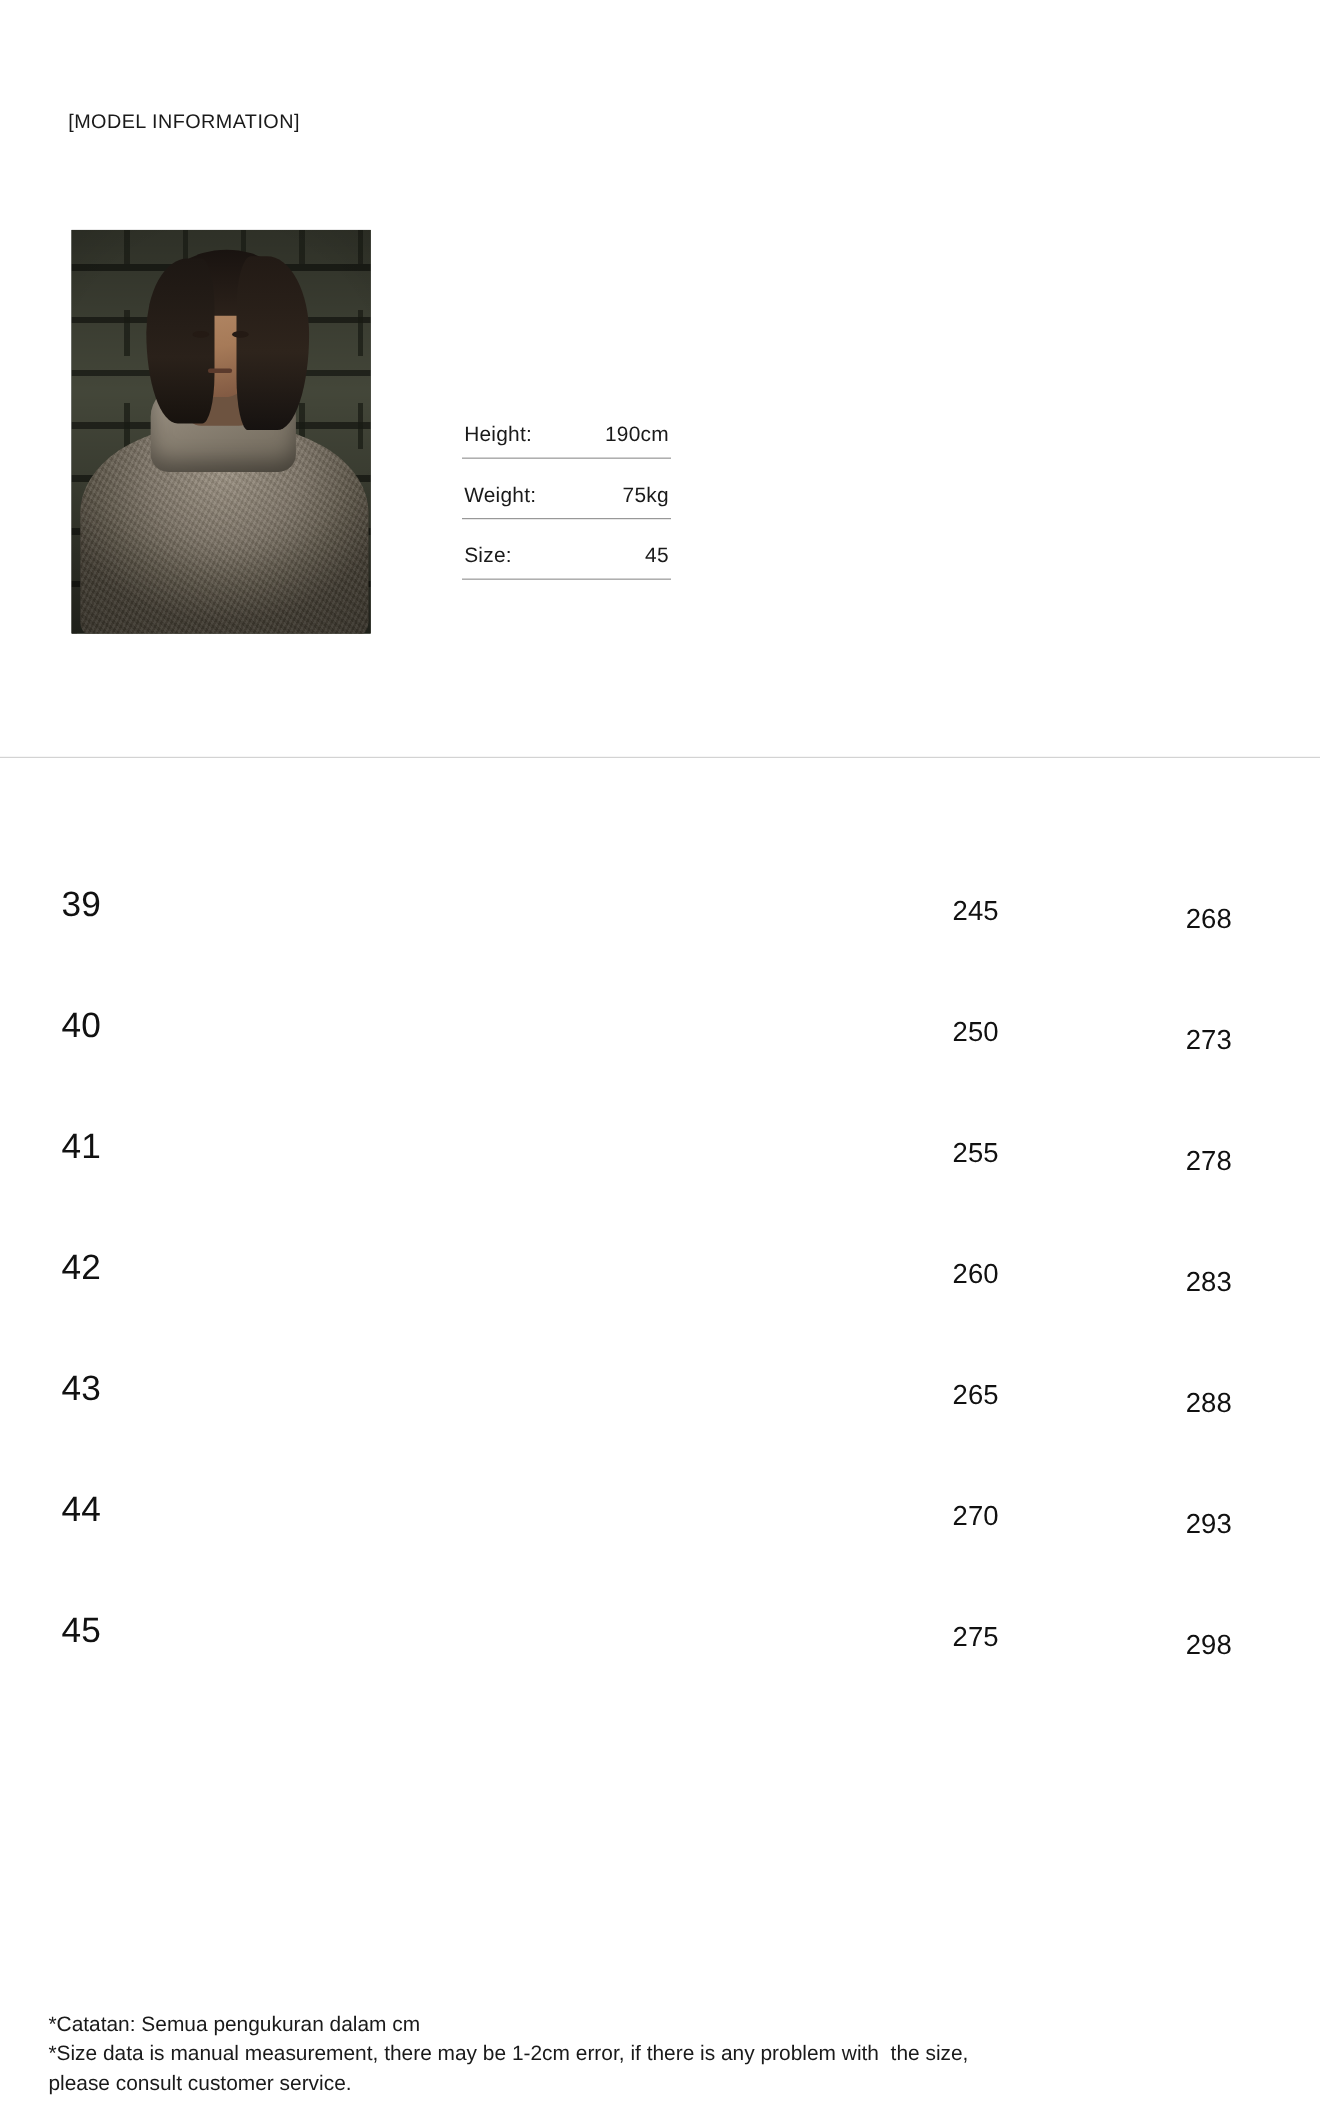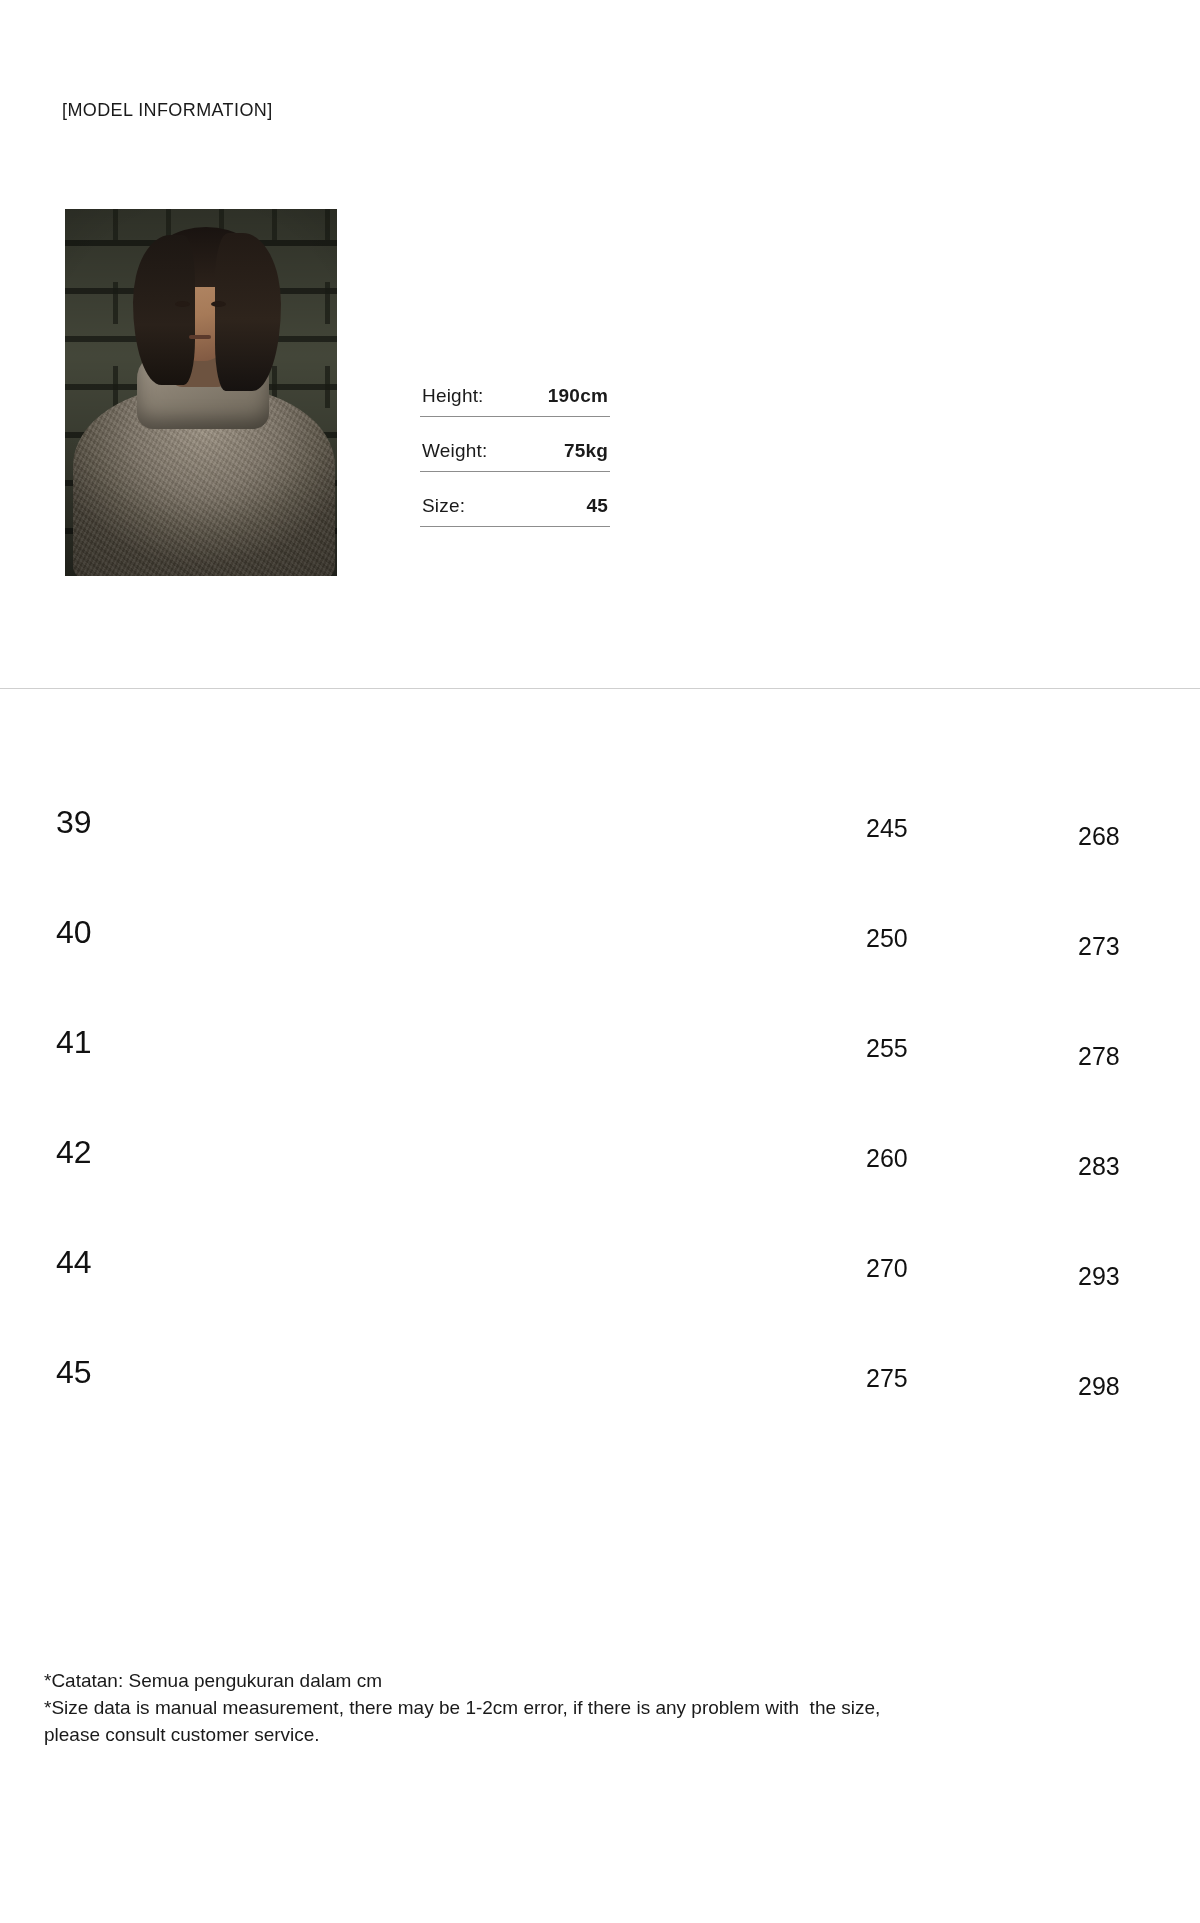--- a/index.html
+++ b/index.html
@@ -178,21 +178,21 @@
     align-items: baseline;
     border-bottom: 1px solid #8d8d8d;
     padding: 0 2px 9px 2px;
     margin-bottom: 23px;
     font-size: 19px;
     color: #1a1a1a;
     text-align: right;
   }
   .spec-row:last-child { margin-bottom: 0; }
   .spec-label { letter-spacing: .2px; }
-  .spec-value { letter-spacing: .2px; font-weight: bold; }
+  .spec-value { letter-spacing: .2px; }
 
   
   .divider {
     position: absolute;
     left: 0;
     top: 688px;
     width: 1200px;
     height: 1px;
     background: #cfcfcf;
   }
@@ -259,21 +259,21 @@
     left: 1078px;
     top: 18px;
     font-size: 25px;
     color: #111;
   }
 
   
   .notes {
     position: absolute;
     left: 44px;
-    top: 1668px;
+    top: 1828px;
     width: 1120px;
     font-size: 19px;
     line-height: 1.42;
     color: #1a1a1a;
   }
   .notes div { white-space: pre-wrap; }
 </style>
 </head>
 <body>
 
@@ -333,20 +333,25 @@
         <span class="cell-size">41</span>
         <span class="cell-foot">255</span>
         <span class="cell-inside">278</span>
       </div>
       <div class="size-row">
         <span class="cell-size">42</span>
         <span class="cell-foot">260</span>
         <span class="cell-inside">283</span>
       </div>
       <div class="size-row">
+        <span class="cell-size">43</span>
+        <span class="cell-foot">265</span>
+        <span class="cell-inside">288</span>
+      </div>
+      <div class="size-row">
         <span class="cell-size">44</span>
         <span class="cell-foot">270</span>
         <span class="cell-inside">293</span>
       </div>
       <div class="size-row">
         <span class="cell-size">45</span>
         <span class="cell-foot">275</span>
         <span class="cell-inside">298</span>
       </div>
     </div>

